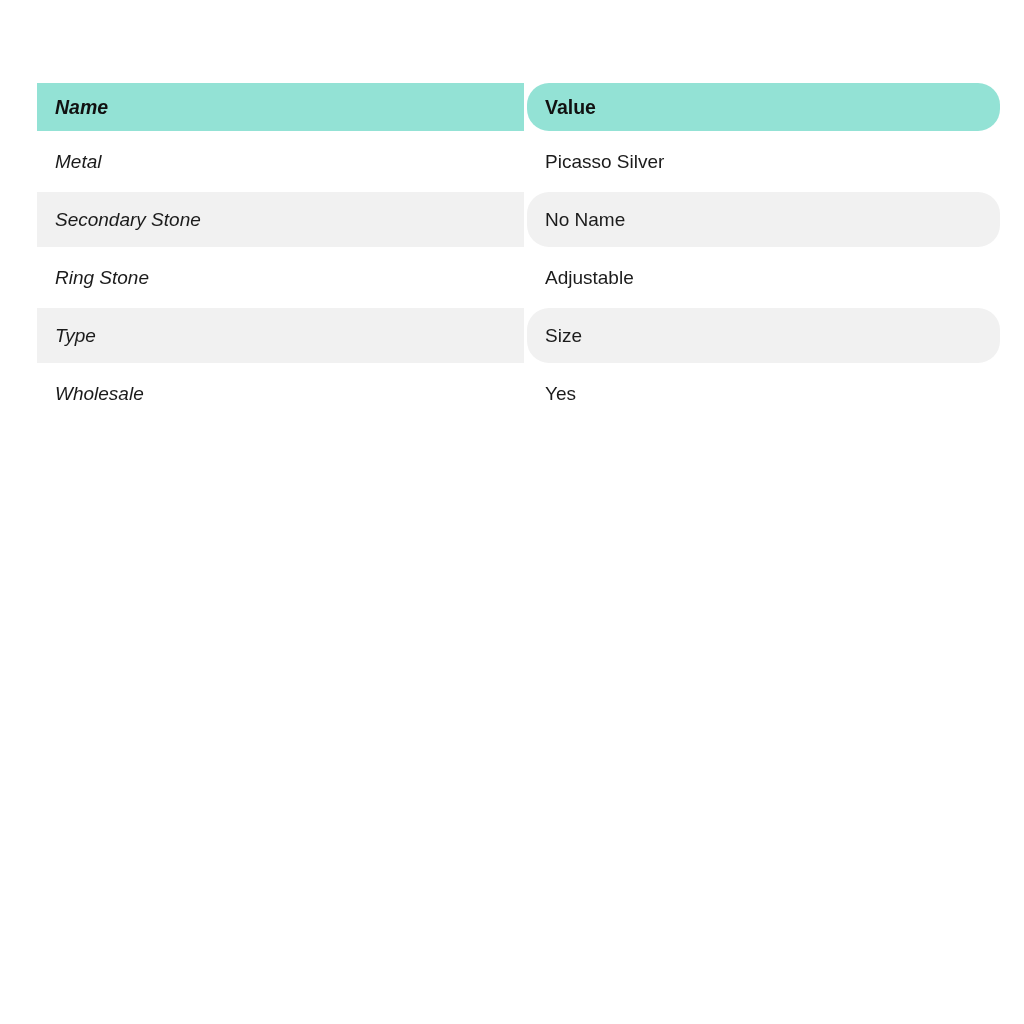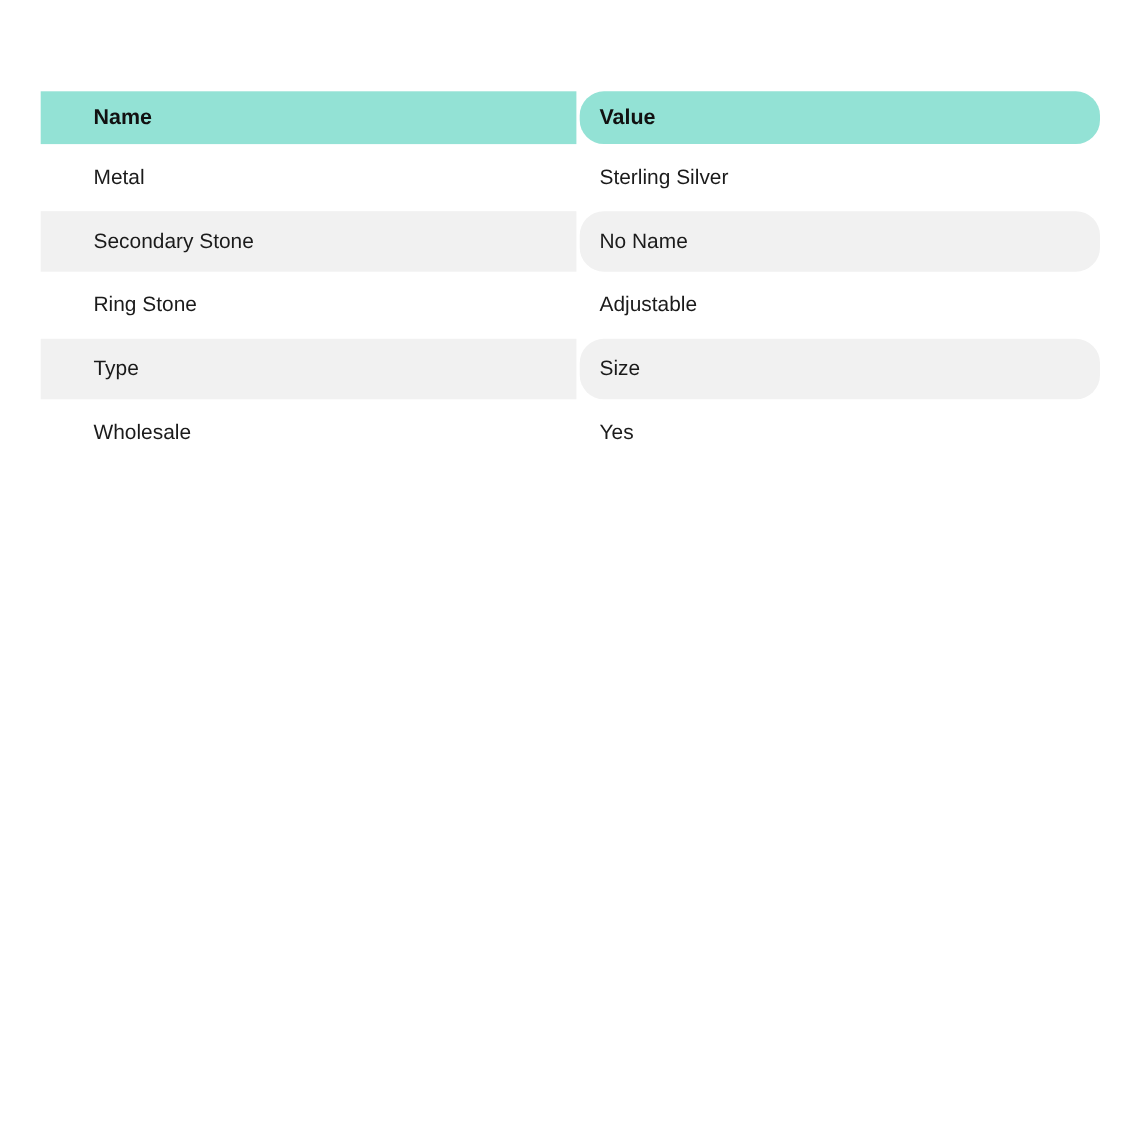--- a/index.html
+++ b/index.html
@@ -39,21 +39,22 @@
     height: 55px;
     font-size: 19px;
     font-weight: normal;
     color: #1b1b1b;
     text-align: left;
     vertical-align: middle;
     padding: 0;
   }
   table.attr-table th.col-name,
   table.attr-table td.col-name {
-    padding-left: 48px;
+    padding-left: 18px;
+    font-style: italic;
   }
   table.attr-table th.col-value,
   table.attr-table td.col-value {
     padding-left: 18px;
     border-radius: 22px;
   }
   table.attr-table tbody tr:nth-child(even) td {
     background: #f1f1f1;
   }
 </style>
@@ -69,21 +70,21 @@
     <thead>
       <tr>
         <th class="col-name">Name</th>
         <th class="col-value">Value</th>
       </tr>
     </thead>
     <tbody id="attr-table-body">
 
     <tr>
           <td class="col-name">Metal</td>
-          <td class="col-value">Sterling Silver</td>
+          <td class="col-value">Picasso Silver</td>
         </tr>
         <tr>
           <td class="col-name">Secondary Stone</td>
           <td class="col-value">No Name</td>
         </tr>
         <tr>
           <td class="col-name">Ring Stone</td>
           <td class="col-value">Adjustable</td>
         </tr>
         <tr>

